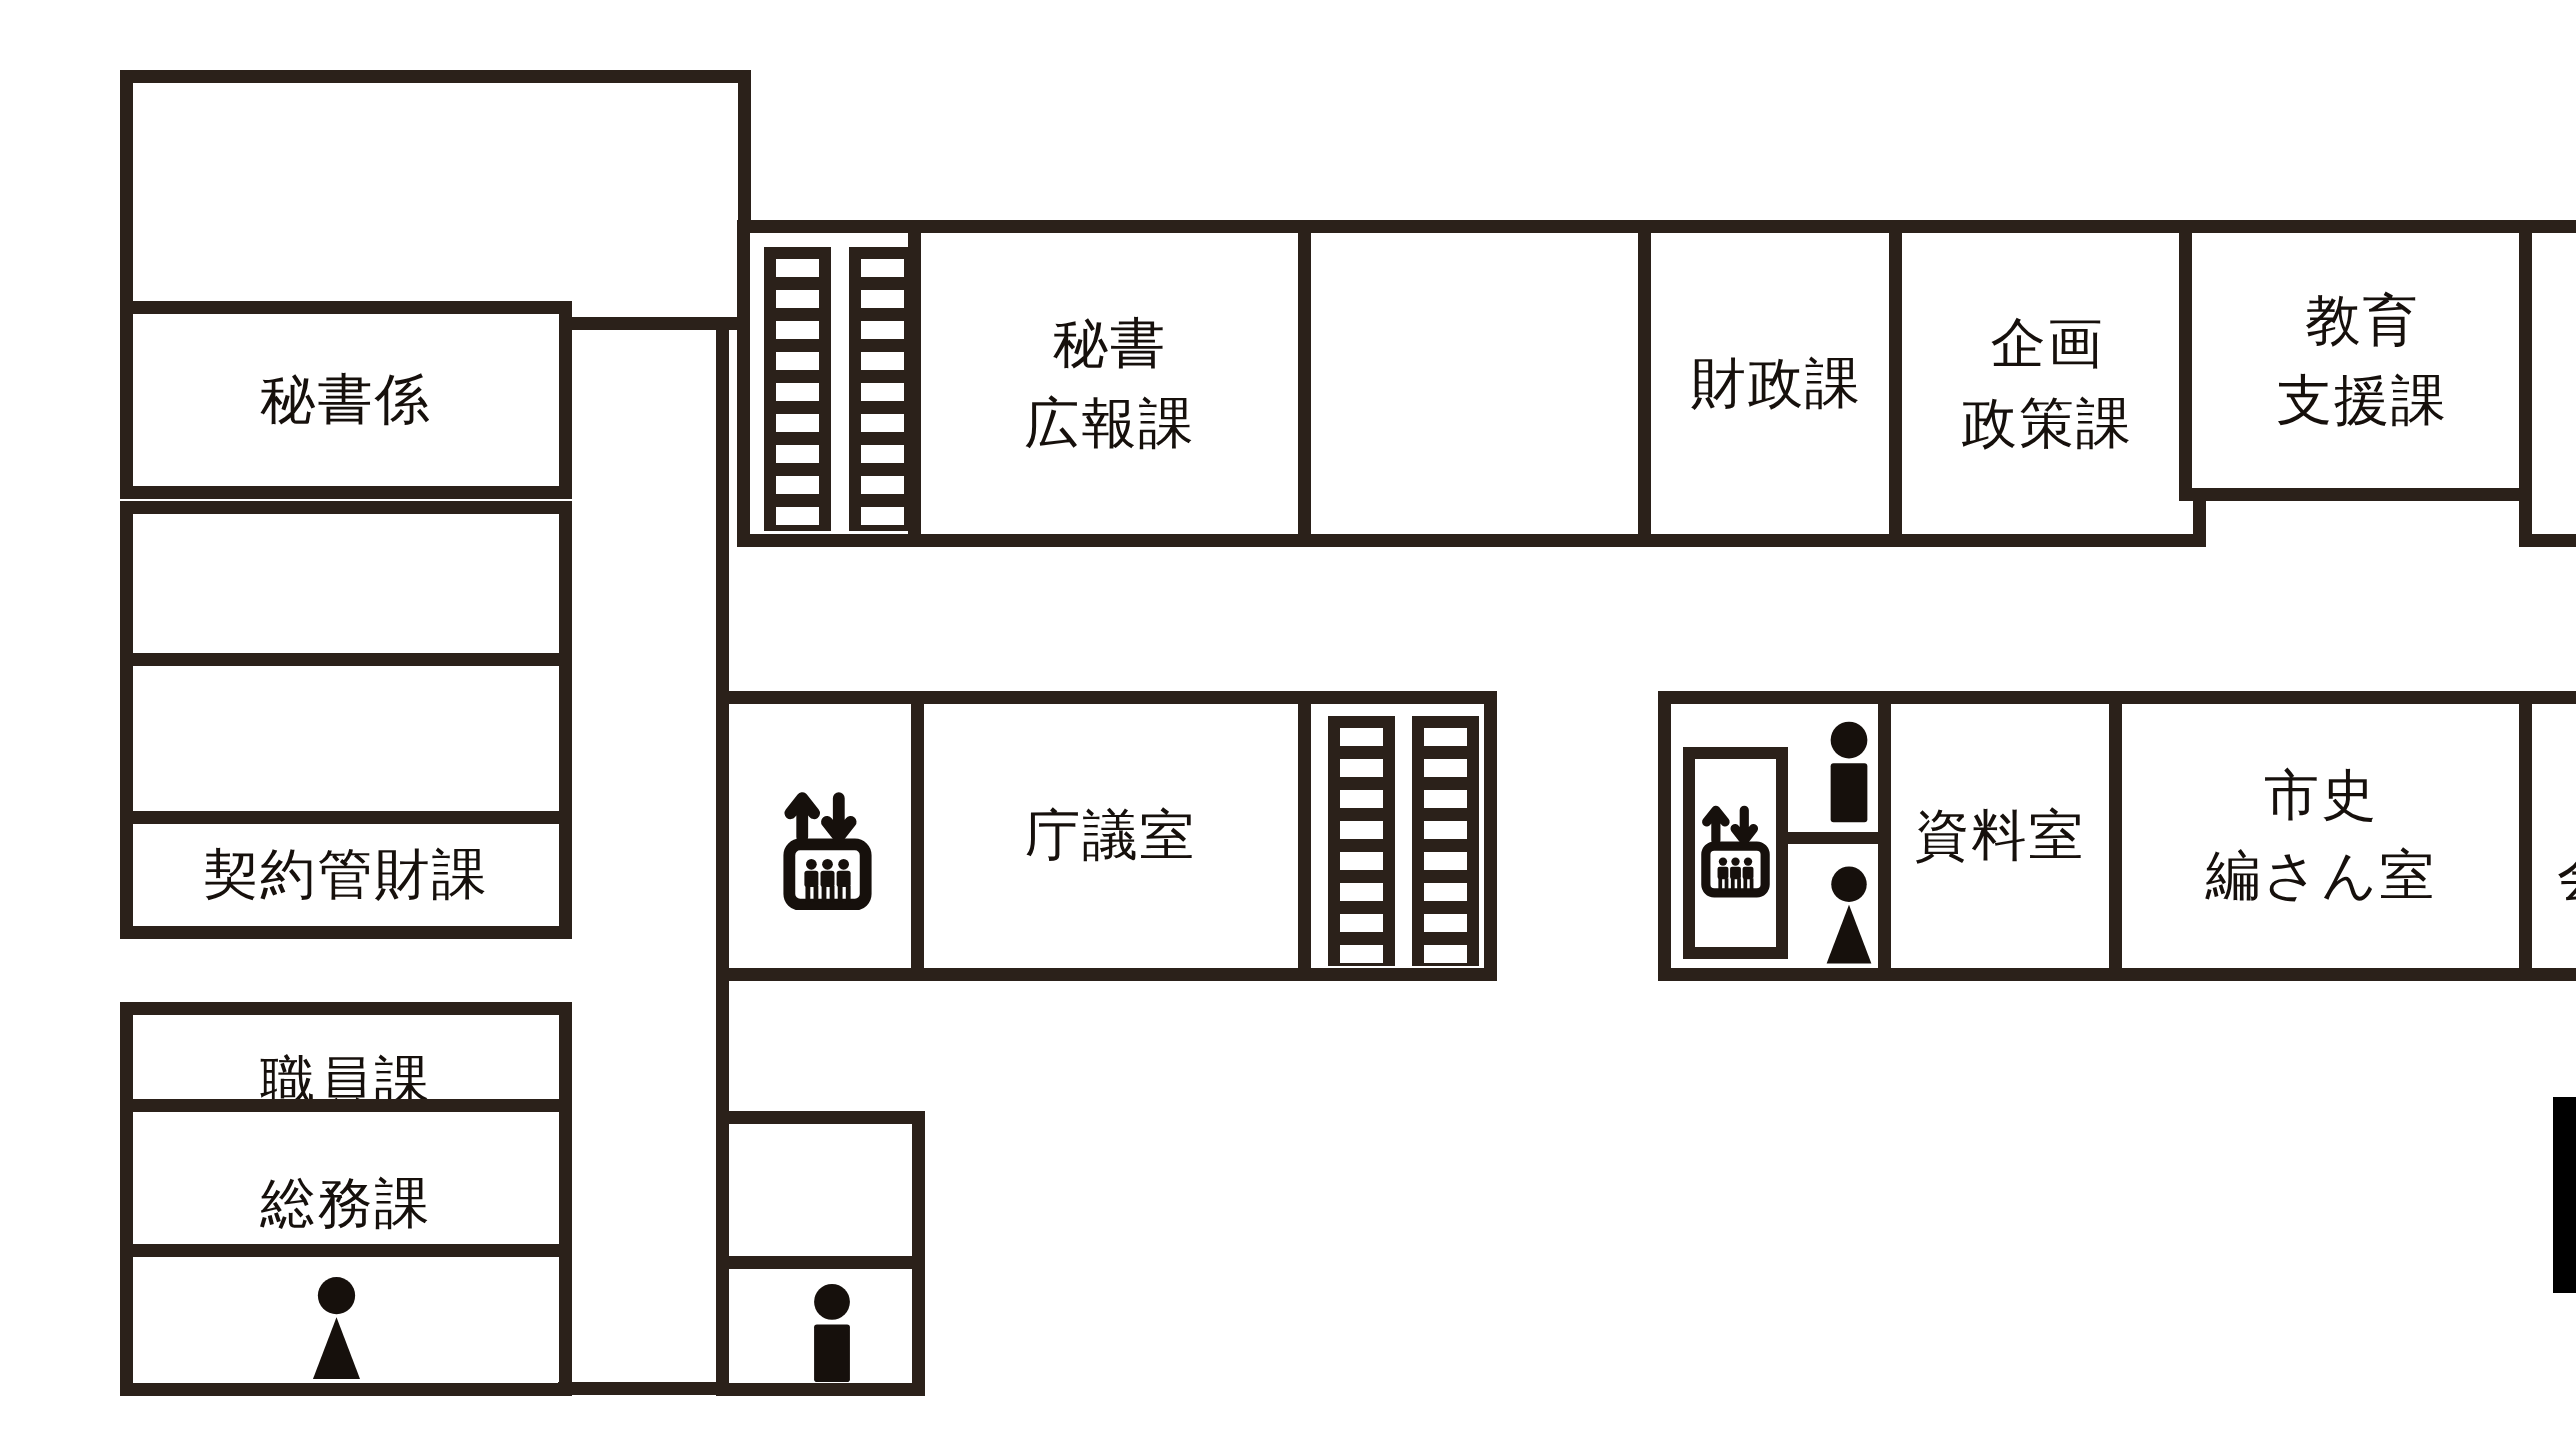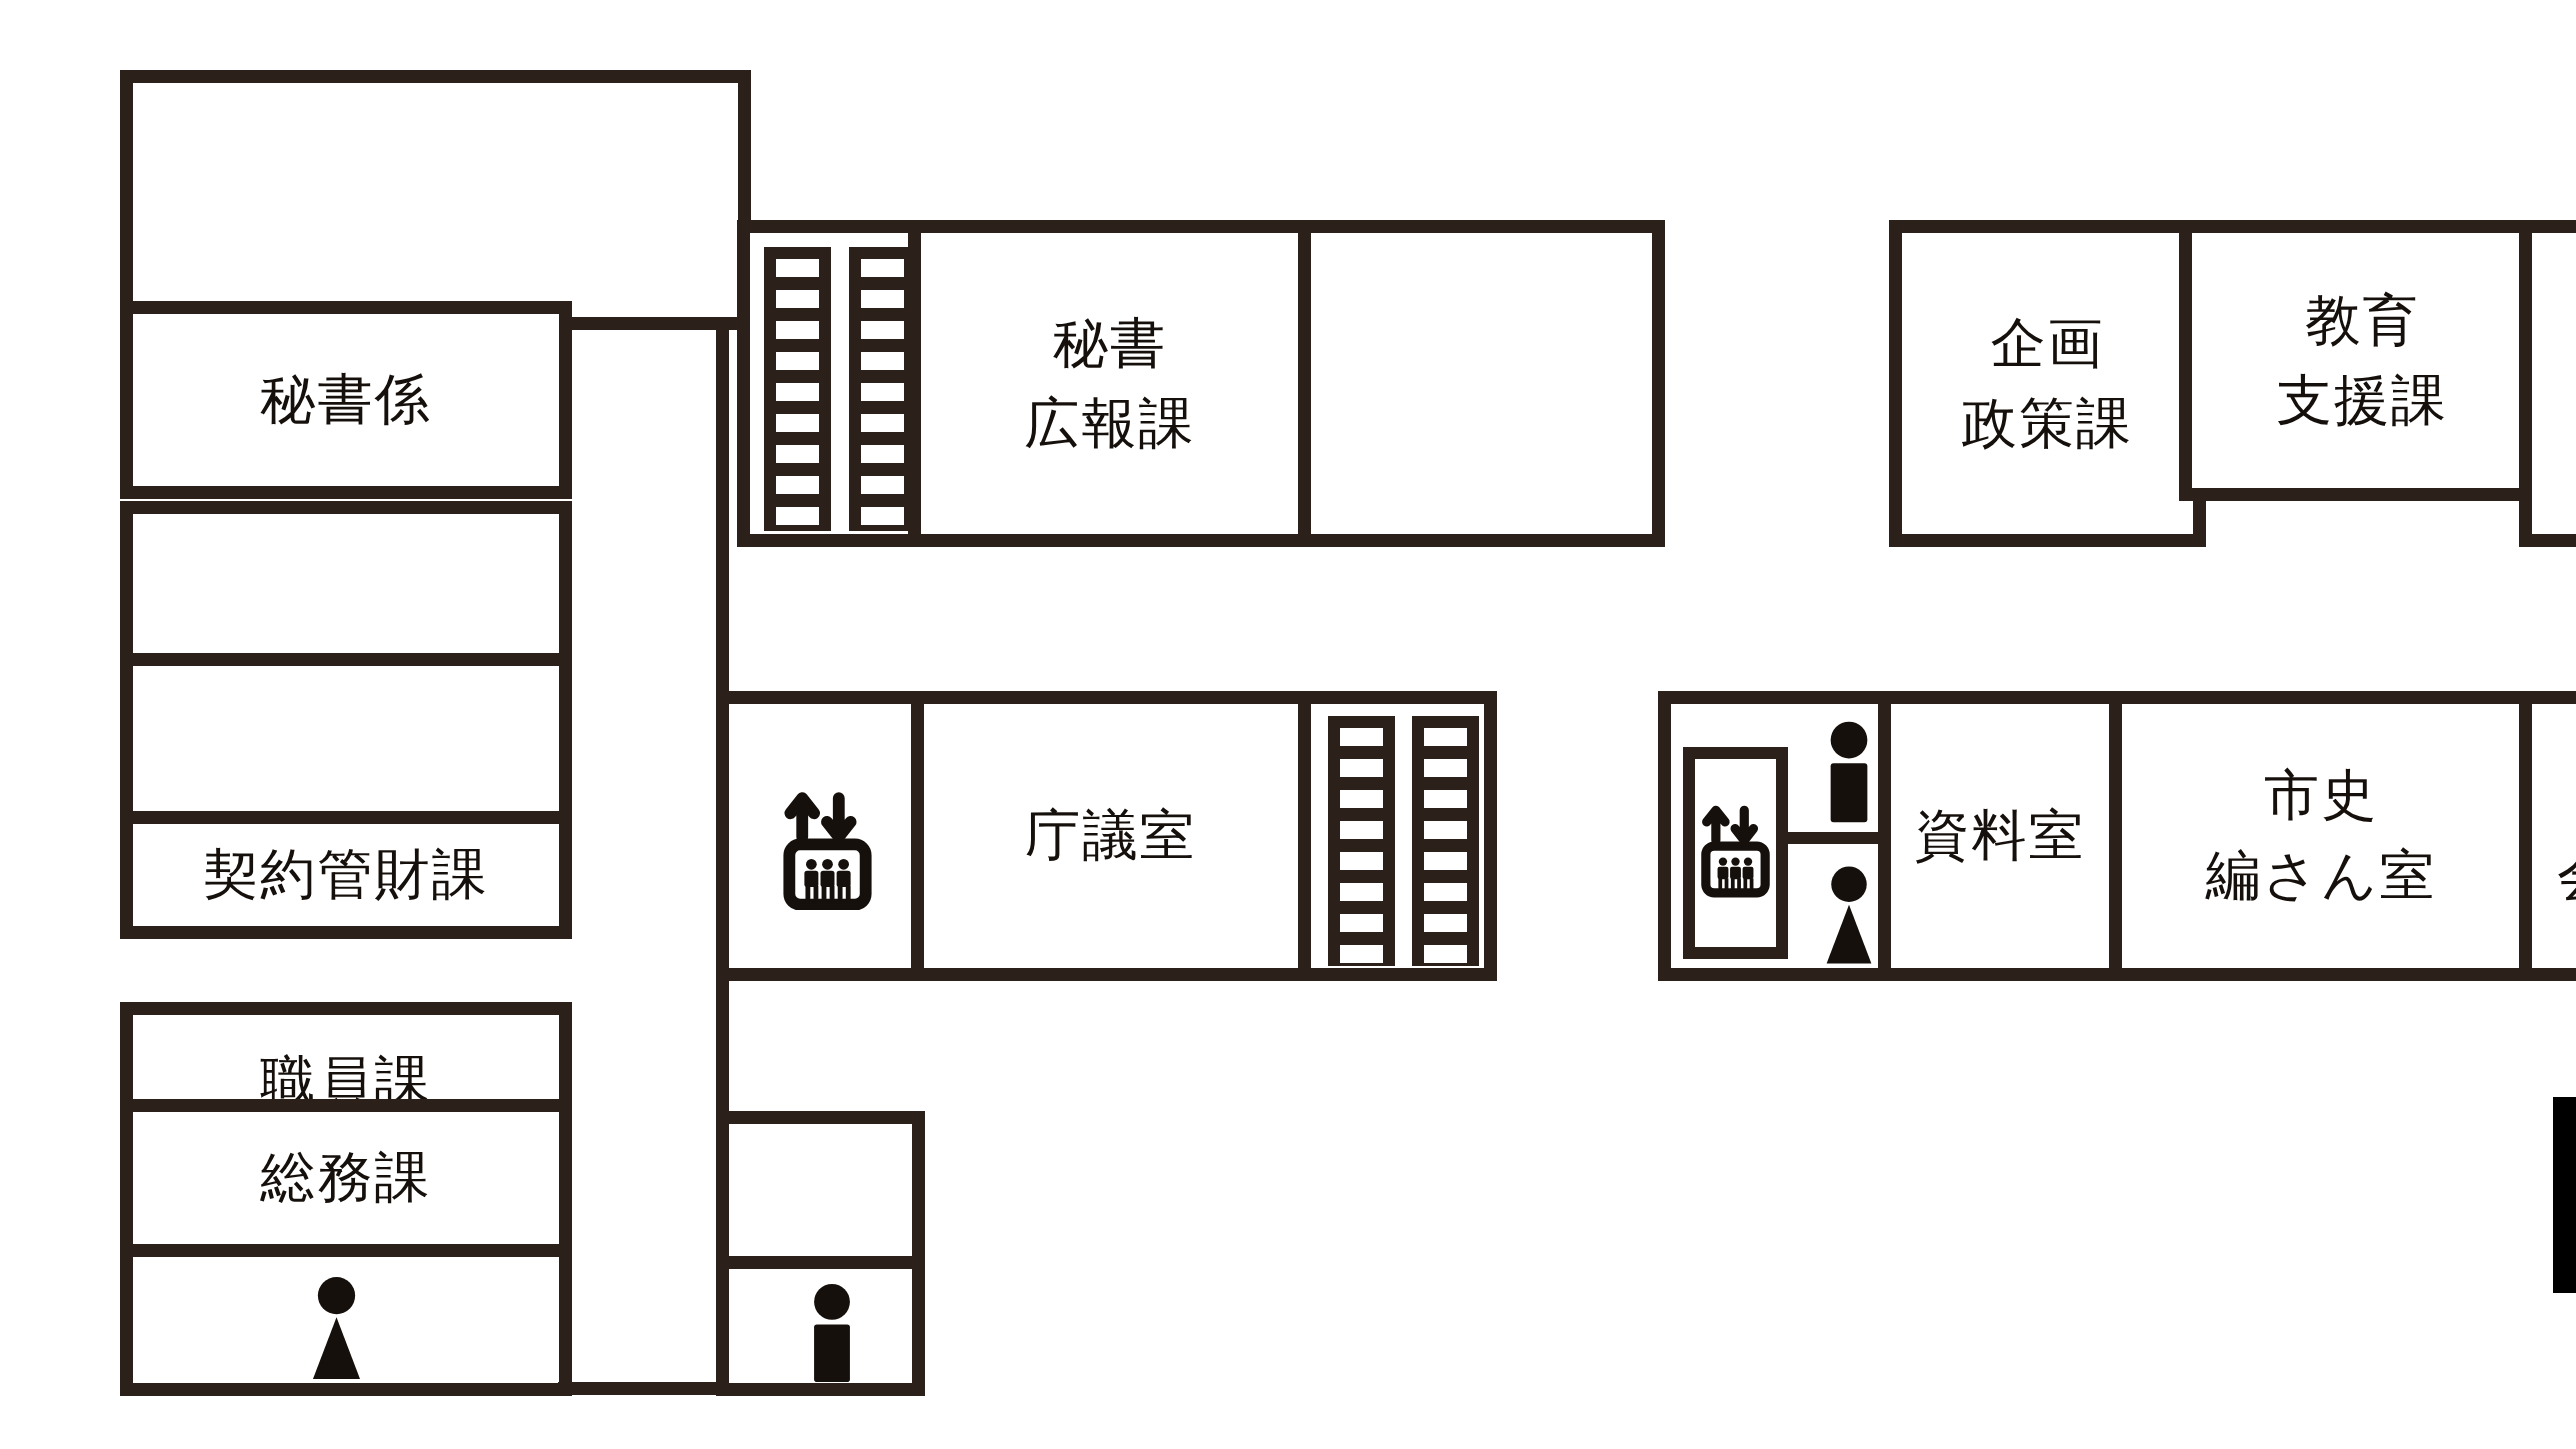--- a/index.html
+++ b/index.html
@@ -94,21 +94,21 @@
   <div class="room" style="left:120px;top:653px;width:452px;height:172px;"></div>
 
   <div class="room" style="left:120px;top:811px;width:452px;height:128px;">
     <div class="room-label">契約管財課</div>
   </div>
 
   <div class="room" style="left:120px;top:954px;width:452px;height:159px;margin-top:48px;">
     <div class="room-label">職員課</div>
   </div>
 
-  <div class="room" style="left:120px;top:1099px;width:452px;height:158px;">
+  <div class="room" style="left:120px;top:1099px;width:452px;height:158px;align-items:flex-end;">
     <div class="room-label">総務課</div>
   </div>
 
   <div class="room" style="left:120px;top:1244px;width:452px;height:152px;">
     <svg class="icon" style="left:173px;top:18.5px;" width="61" height="103" viewBox="0 0 120 210">
       <circle cx="60" cy="40" r="38" fill="#16100c"></circle>
       <polygon points="60,84 12,210 108,210" fill="#16100c"></polygon>
     </svg>
   </div>
 
@@ -122,20 +122,23 @@
     </div>
   </div>
 
   <div class="room" style="left:908px;top:220px;width:404px;height:327px;align-items:center;">
     <div class="room-label">秘書
 広報課</div>
   </div>
 
   <div class="room" style="left:1298px;top:220px;width:367px;height:327px;"></div>
 
+  <div class="room" style="left:1638px;top:220px;width:277px;height:327px;">
+    <div class="room-label">財政課</div>
+  </div>
 
   <div class="room" style="left:1889px;top:220px;width:317px;height:327px;">
     <div class="room-label">企画
 政策課</div>
   </div>
 
   <div class="room" style="left:2179px;top:220px;width:367px;height:281px;">
     <div class="room-label">教育
 支援課</div>
   </div>

